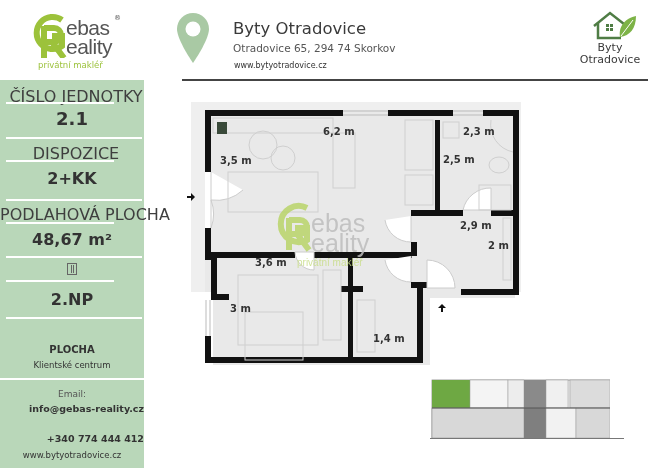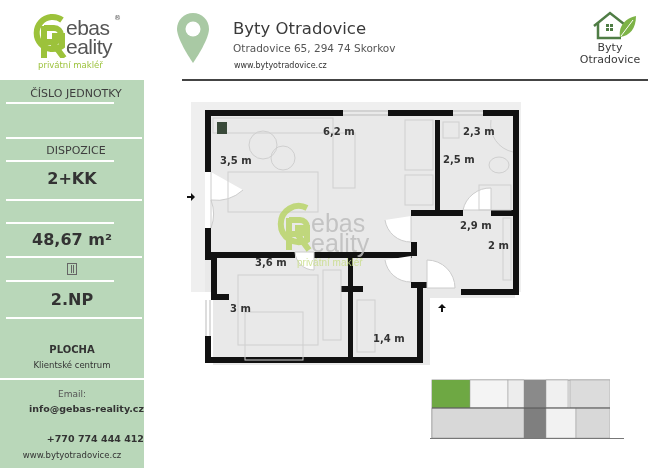--- a/index.html
+++ b/index.html
@@ -21,21 +21,21 @@
   .hdr-web { position: absolute; left: 234px; top: 61px; font-size: 8px; color: #333; white-space: nowrap; }
 
   
   .proj-logo { position: absolute; left: 590px; top: 10px; width: 48px; height: 30px; }
   .proj-name { position: absolute; left: 560px; top: 42px; width: 100px; text-align: center; font-size: 11px; line-height: 12px; color: #3a3a3a; }
 
   .hdr-rule { position: absolute; left: 182px; top: 79px; width: 466px; height: 2px; background: #444; }
 
   
   .sidebar { position: absolute; left: 0; top: 80px; width: 144px; height: 388px; background: #b9d7b9; }
-  .sb-label { position: absolute; left: 0; width: 152px; text-align: center; font-size: 11px; color: #3e3e3e; white-space: nowrap; }
+  .sb-label { position: absolute; left: 0; width: 152px; text-align: center; font-size: 16px; color: #3e3e3e; white-space: nowrap; }
   .sb-value { position: absolute; left: 0; width: 144px; text-align: center; font-size: 16px; font-weight: bold; color: #333; white-space: nowrap; }
   .sb-rule { position: absolute; height: 2px; background: #ffffff; }
   .sb-rule.short { left: 6px; width: 108px; }
   .sb-rule.long { left: 6px; width: 136px; }
   .sb-icon { position: absolute; left: 67px; top: 182px; width: 10px; height: 12px; border: 1px solid #666; }
   .sb-icon::before { content: ""; position: absolute; left: 3px; top: 1px; width: 1px; height: 8px; background: #666; }
   .sb-icon::after { content: ""; position: absolute; left: 5px; top: 1px; width: 1px; height: 8px; background: #666; }
 
   .contact-title { position: absolute; left: 0; top: 264px; width: 144px; text-align: center; font-size: 10px; font-weight: bold; color: #333; }
   .contact-sub { position: absolute; left: 0; top: 280px; width: 144px; text-align: center; font-size: 8.5px; color: #333; }
@@ -87,43 +87,45 @@
 <div class="proj-name">
   <div>Byty</div>
   <div>Otradovice</div>
 </div>
 
 <div class="hdr-rule"></div>
 
 <div class="sidebar">
   <div class="sb-label" style="top:7px">ČÍSLO JEDNOTKY</div>
   <div class="sb-rule short" style="top:22px"></div>
+  <div class="sb-value" style="top:28px;font-size:18px">2.1</div>
   <div class="sb-rule long" style="top:57px"></div>
 
   <div class="sb-label" style="top:64px">DISPOZICE</div>
   <div class="sb-rule short" style="top:80px"></div>
   <div class="sb-value" style="top:89px">2+KK</div>
   <div class="sb-rule long" style="top:119px"></div>
 
+  <div class="sb-label" style="top:125px">PODLAHOVÁ PLOCHA</div>
   <div class="sb-rule short" style="top:142px"></div>
   <div class="sb-value" style="top:150px">48,67 m²</div>
   <div class="sb-rule long" style="top:176px"></div>
 
   <span class="sb-icon" style="top:183px"></span>
   <div class="sb-rule short" style="top:200px"></div>
   <div class="sb-value" style="top:210px">2.NP</div>
   <div class="sb-rule long" style="top:237px"></div>
 
   <div class="contact-title">PLOCHA</div>
   <div class="contact-sub">Klientské centrum</div>
   <div class="contact-rule"></div>
 
   <div class="c-lbl" style="top:309px">Email:</div>
   <div class="c-val" style="top:323px">info@gebas-reality.cz</div>
-  <div class="c-val" style="top:353px">+770 774 444 412</div>
+  <div class="c-val" style="top:353px">+340 774 444 412</div>
   <div class="c-web" style="top:370px">www.bytyotradovice.cz</div>
 </div>
 
 <div class="plan">
   <svg width="350" height="270" viewBox="0 0 350 270" style="position:absolute;left:0;top:0">
 
     <rect x="8" y="2" width="330" height="190" fill="#efefef"></rect>
     <rect x="22" y="10" width="310" height="255" fill="#e9e9e9"></rect>
     <rect x="0" y="192" width="30" height="74" fill="#ffffff"></rect>
     <rect x="247" y="198" width="103" height="72" fill="#ffffff"></rect>

